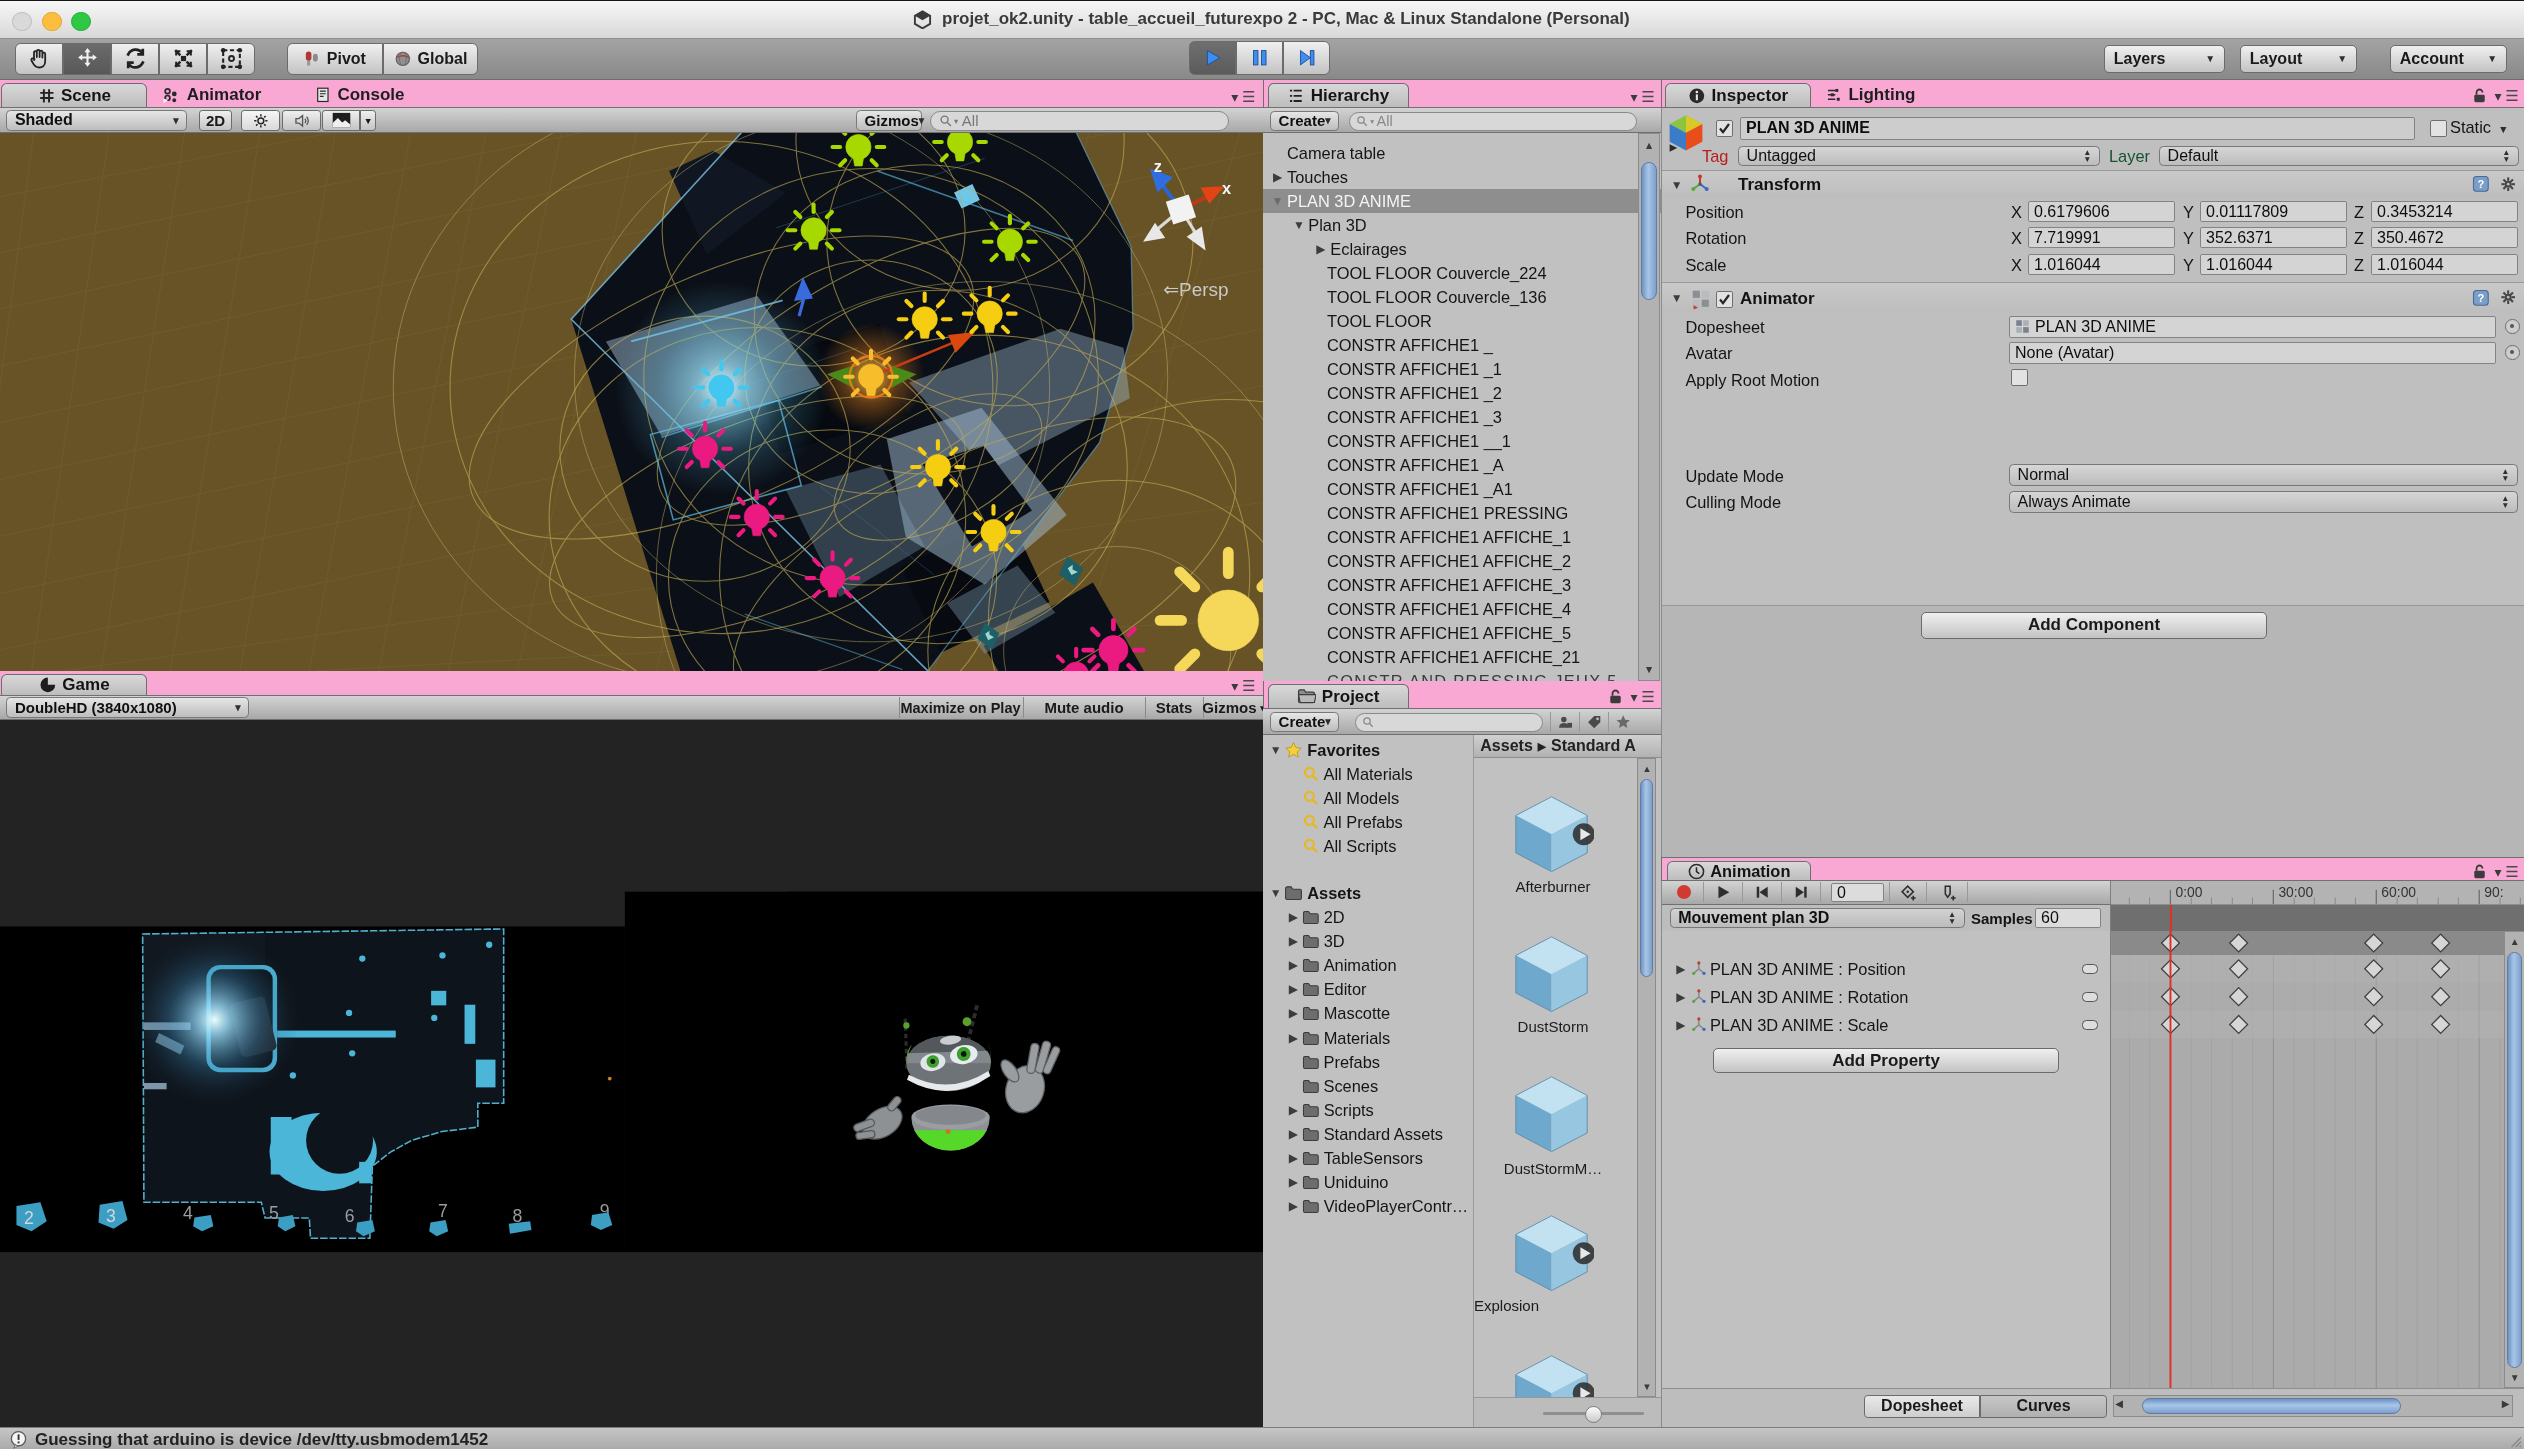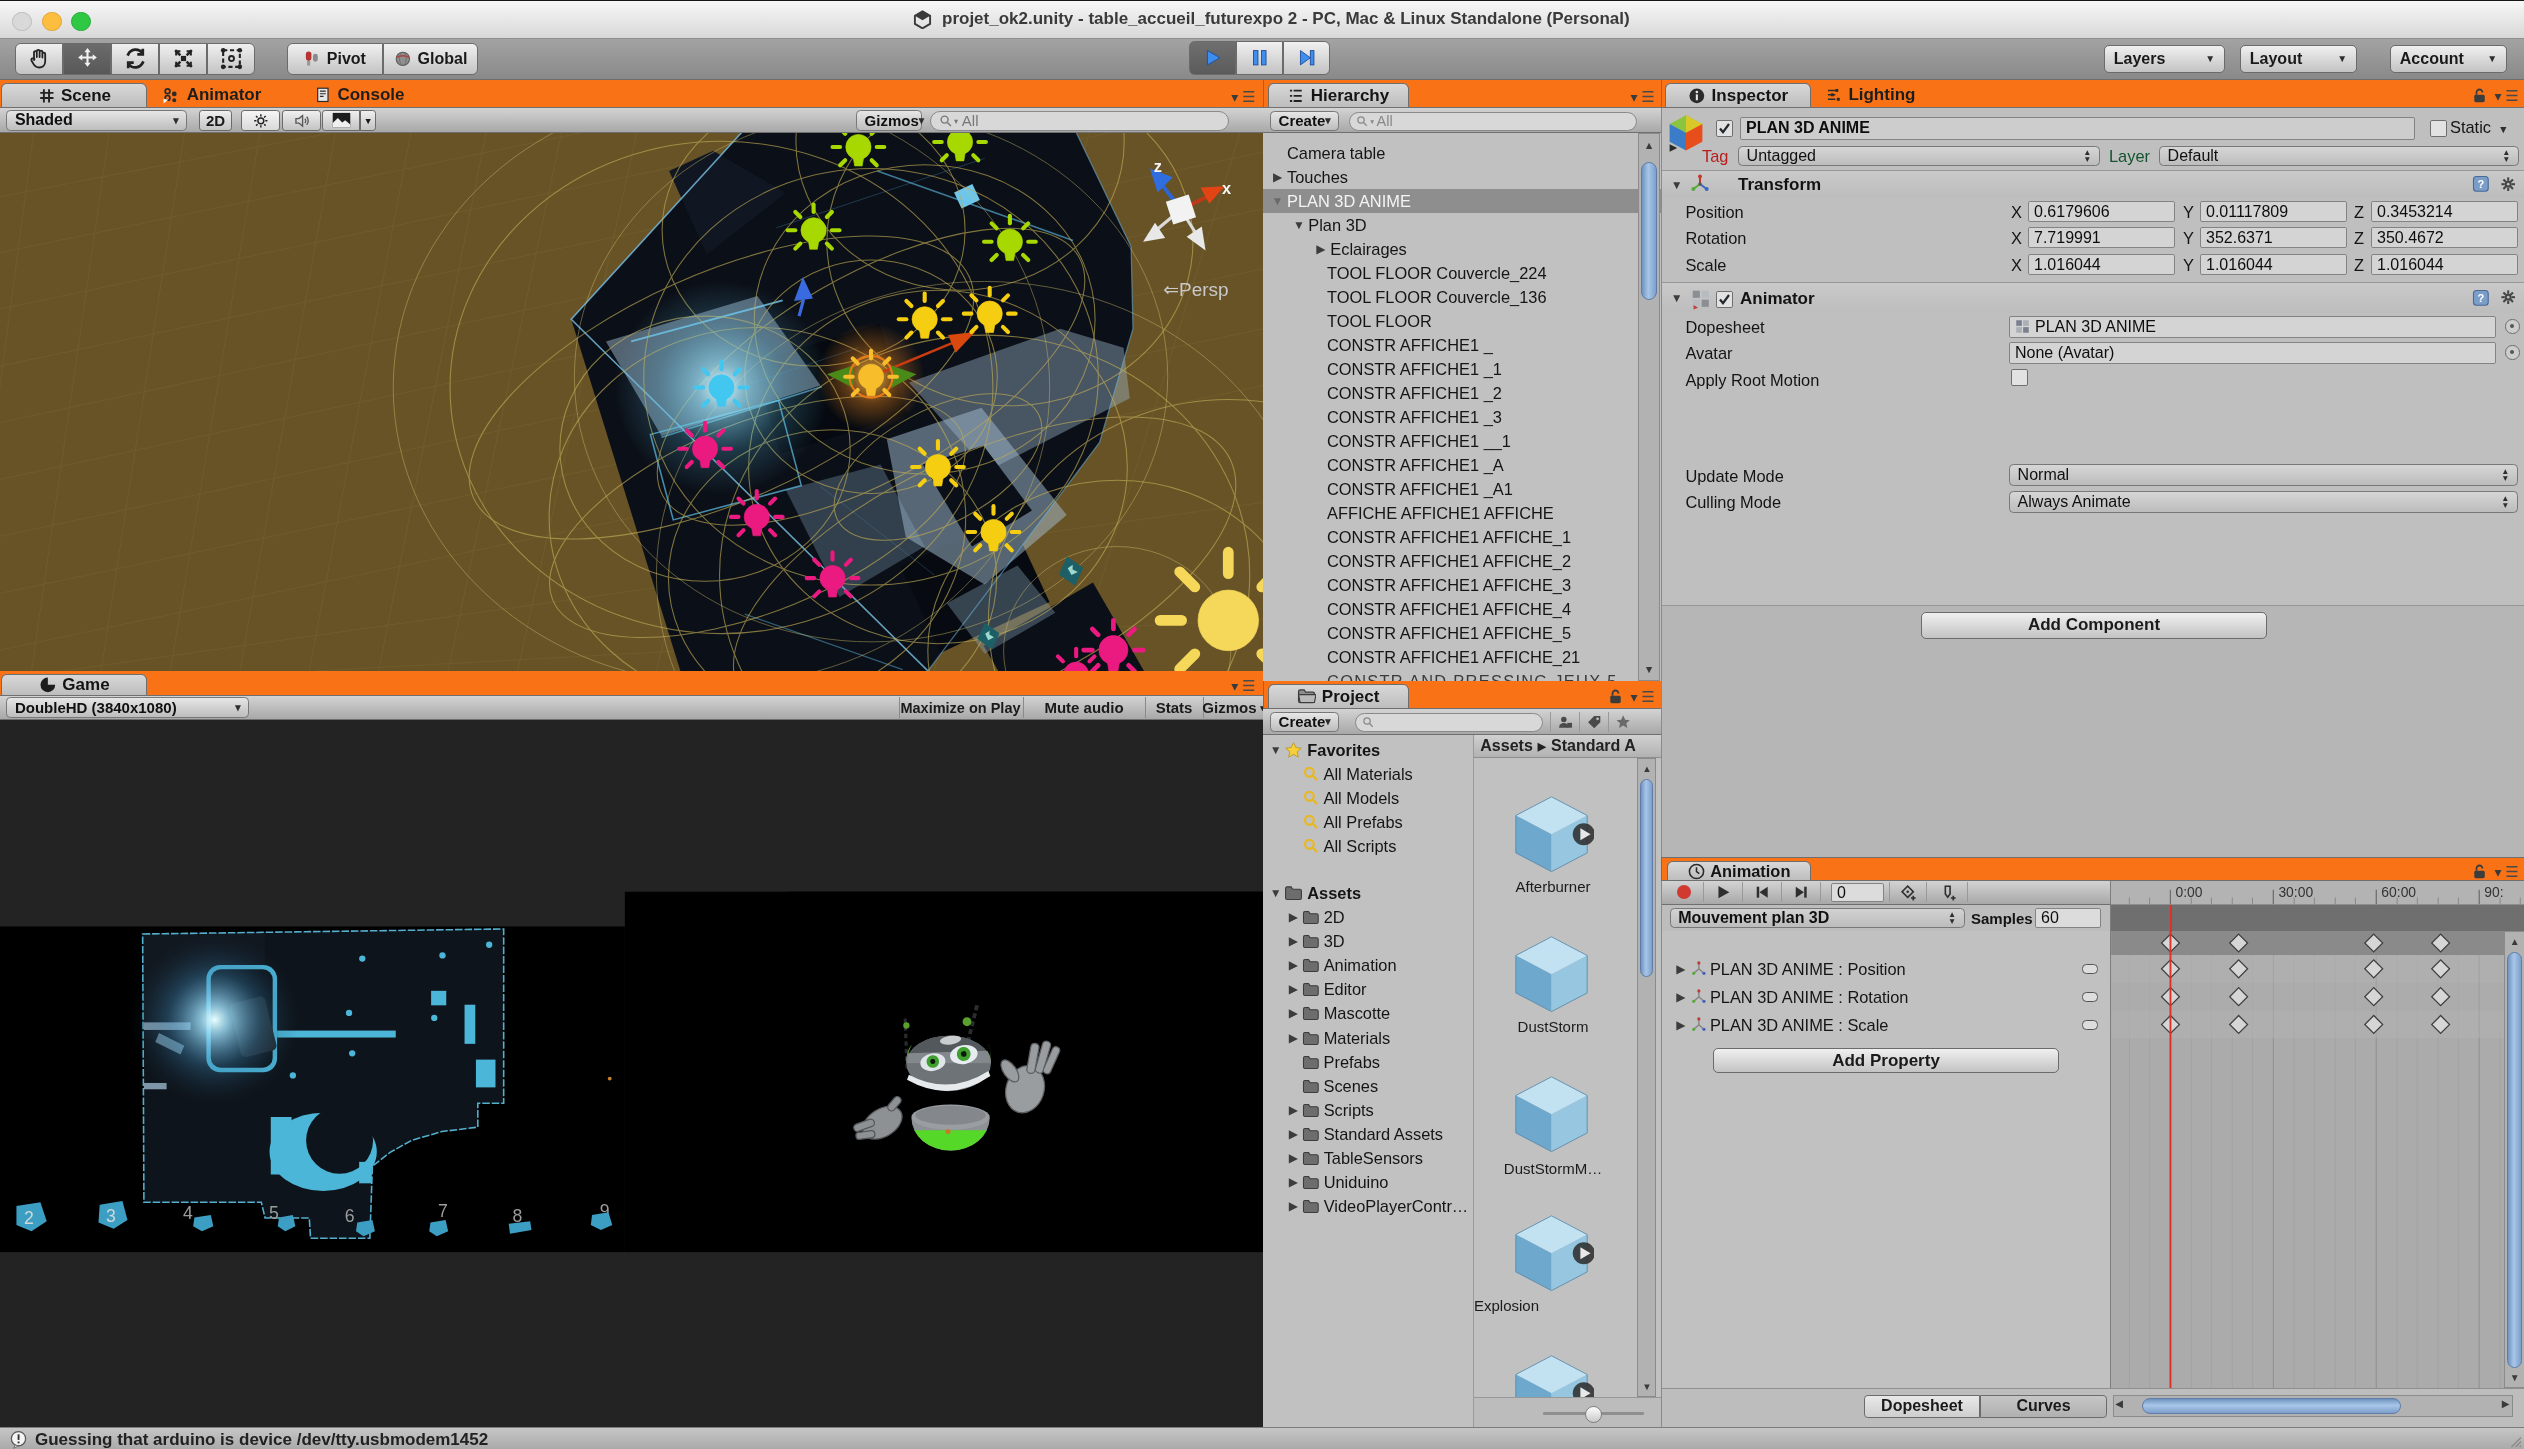--- a/index.html
+++ b/index.html
@@ -1,18 +1,18 @@
 <!DOCTYPE html>
 <html style="font-size:10px"><head>
 <meta charset="utf-8">
 <style>
 html,body{margin:0;padding:0}
 #page{position:relative;width:2525px;height:1449px;background:#8e8e8e;font-family:"Liberation Sans",sans-serif;overflow:hidden;color:#161616}
 .abs{position:absolute}
-.tabrow{position:absolute;background:#f97316;border-bottom:1.3px solid #707070;box-sizing:border-box}
+.tabrow{position:absolute;background:#f9a8d4;border-bottom:1.3px solid #707070;box-sizing:border-box}
 .tab{position:absolute;top:3.2px;bottom:0;background:linear-gradient(#d8d8d8,#bdbdbd);border:0.6px solid #6e6e6e;border-bottom:none;border-radius:5.7px 5.7px 0 0;display:flex;align-items:center;justify-content:center;font-weight:bold;font-size:17px;color:#141414;gap:5.7px;box-sizing:border-box}
 .tabghost{position:absolute;top:3.2px;bottom:0;display:flex;align-items:center;font-weight:bold;font-size:17px;color:#1d1d1d;gap:5.7px}
 .winbtns{position:absolute;display:flex;align-items:center;gap:3.8px;font-size:14px;color:#3a3a3a}
 .ptool{position:absolute;background:linear-gradient(#d3d3d3,#a8a8a8);border-bottom:1.3px solid #6f6f6f;box-sizing:border-box}
 .dd{position:absolute;background:linear-gradient(#e6e6e6,#bdbdbd);border:0.6px solid #787878;border-radius:4.4px;font-size:16px;color:#101010;display:flex;align-items:center;box-sizing:border-box;padding:0 7.6px;font-weight:bold}
 .arr{margin-left:auto;font-size:10.7px;color:#2e2e2e}
 .btn{position:absolute;background:linear-gradient(#f0f0f0,#c3c3c3);border:0.6px solid #6b6b6b;display:flex;align-items:center;justify-content:center;box-sizing:border-box;font-size:16px;font-weight:bold;color:#1a1a1a;white-space:nowrap}
 .fld{position:absolute;background:#d4d4d4;border:0.6px solid #838383;box-sizing:border-box;font-size:16px;color:#0e0e0e;display:flex;align-items:center;padding:0 5px;border-radius:1.9px}
 .hrow{position:absolute;left:0;width:100%;height:24px;display:flex;align-items:center;font-size:16.4px;color:#151515;white-space:nowrap}
 .tri{display:inline-block;font-size:12px;color:#3c3c3c;width:17.7px;text-align:center;flex:0 0 17.7px}
@@ -557,21 +557,21 @@
   <div class="hrow" style="top:296px">
         <span style="margin-left:64px">CONSTR AFFICHE1 __1</span>
       </div>
   <div class="hrow" style="top:320px">
         <span style="margin-left:64px">CONSTR AFFICHE1 _A</span>
       </div>
   <div class="hrow" style="top:344px">
         <span style="margin-left:64px">CONSTR AFFICHE1 _A1</span>
       </div>
   <div class="hrow" style="top:368px">
-        <span style="margin-left:64px">AFFICHE AFFICHE1 AFFICHE</span>
+        <span style="margin-left:64px">CONSTR AFFICHE1 PRESSING</span>
       </div>
   <div class="hrow" style="top:392px">
         <span style="margin-left:64px">CONSTR AFFICHE1 AFFICHE_1</span>
       </div>
   <div class="hrow" style="top:416px">
         <span style="margin-left:64px">CONSTR AFFICHE1 AFFICHE_2</span>
       </div>
   <div class="hrow" style="top:440px">
         <span style="margin-left:64px">CONSTR AFFICHE1 AFFICHE_3</span>
       </div>

